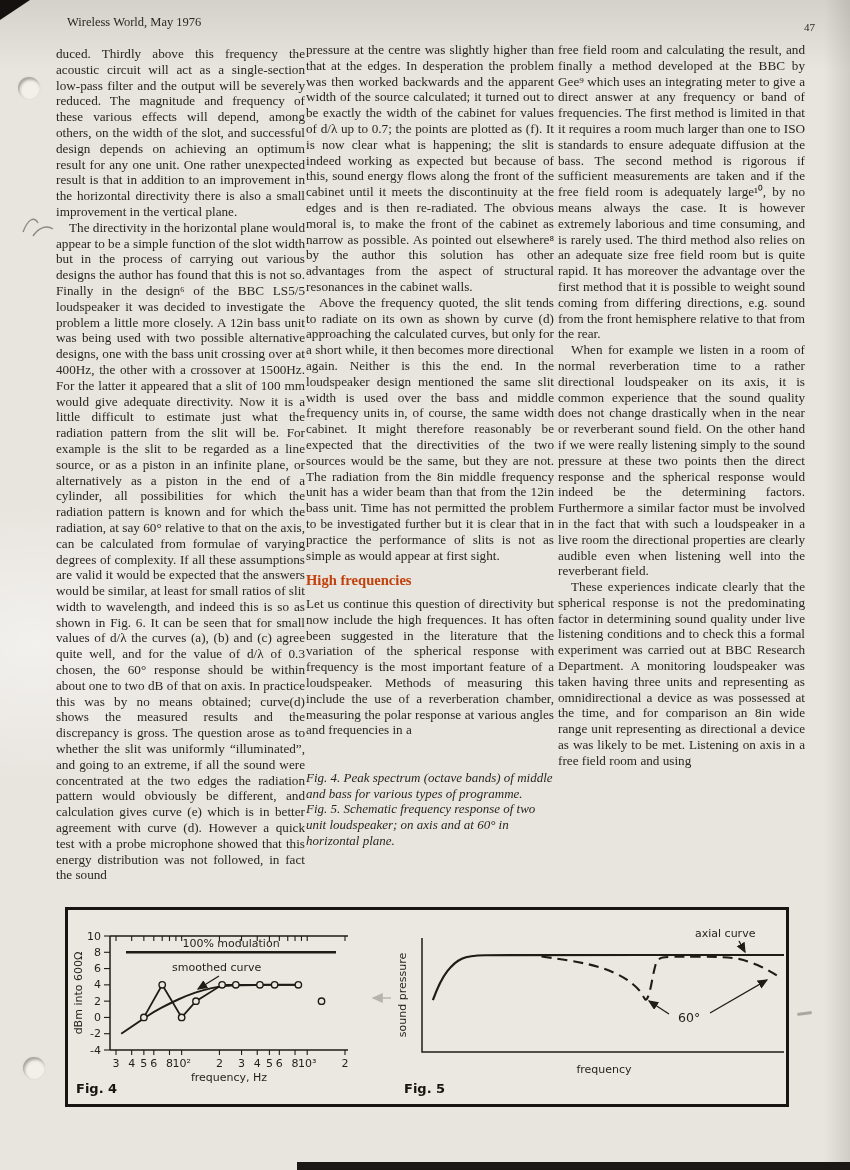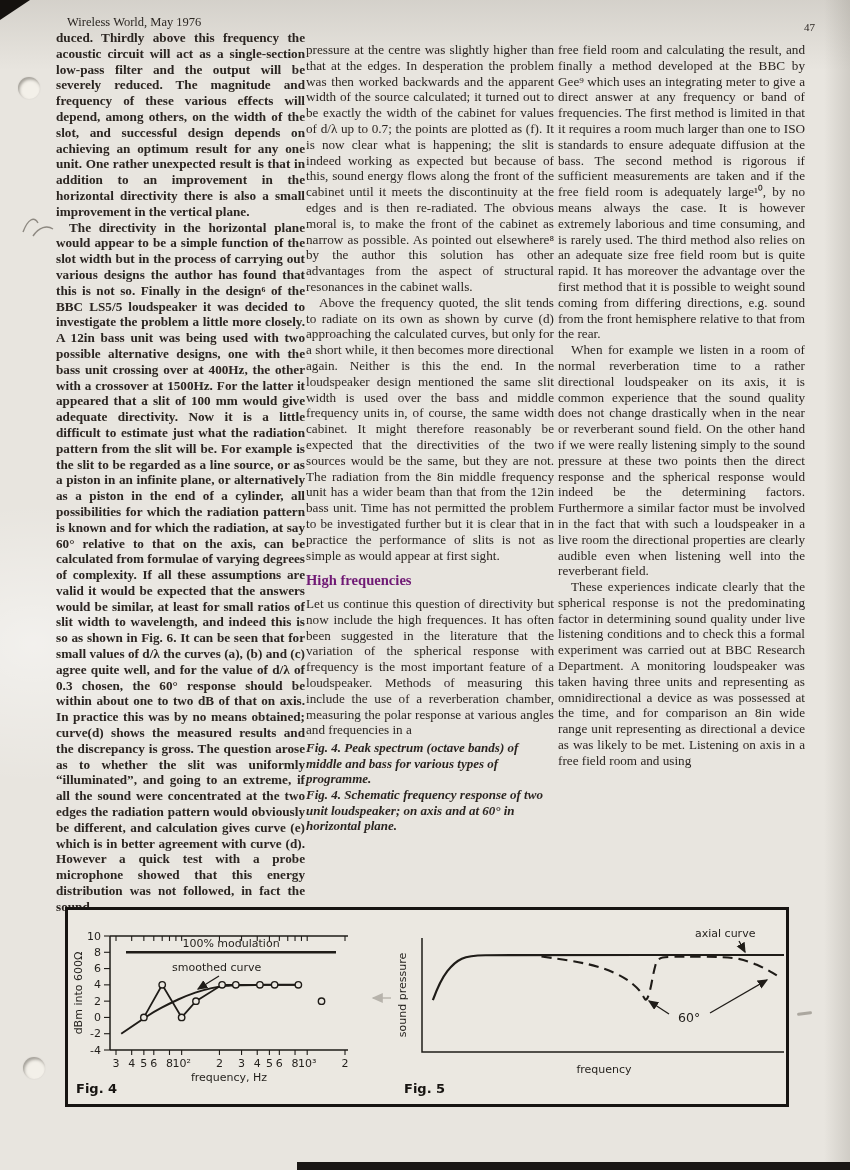--- a/index.html
+++ b/index.html
@@ -20,27 +20,27 @@
     transform:rotate(-8deg);opacity:.75;border-radius:2px;}
   .hole{position:absolute;width:22px;height:22px;border-radius:50%;background:#f3f0e9;
     box-shadow:inset 1.5px 2.5px 3px rgba(88,83,75,.5), 0 0 2px rgba(0,0,0,.07);}
   .hole-top{left:18px;top:77px;}
   .hole-bottom{left:23px;top:1057px;}
   .pencil{position:absolute;left:20px;top:214px;}
   .journal{position:absolute;left:67px;top:15px;font-size:12.5px;color:#2b2622;}
   .pageno{position:absolute;left:804px;top:21px;font-size:11px;color:#2b2622;}
   .col{position:absolute;width:248px;font-size:13.2px;line-height:15.8px;color:#2b2521;
     text-align:justify;}
-  .col1{left:56px;top:30px;width:249px;font-weight:bold;}
+  .col1{left:56px;top:46px;width:249px;}
   .col2{left:306px;top:42px;}
   .col3{left:558px;top:42px;width:247px;}
   .body-par{margin:0;}
   .body-par + .body-par{text-indent:13px;}
-  .heading{font-size:14.6px;font-weight:bold;margin:10px 0 7px;color:#701a75;}
-  .captions{margin-top:2px;font-weight:bold;}
+  .heading{font-size:14.6px;font-weight:bold;margin:10px 0 7px;color:#c2410c;}
+  .captions{margin-top:32px;}
   .caption{margin:0;font-style:italic;font-size:13px;line-height:15.6px;text-align:left;}
   .figure-box{position:absolute;left:65px;top:907px;width:718px;height:194px;
     border:3px solid #171412;background:#ebe8e1;}
   .figure-box svg{display:block;}
   svg .ct{font-family:"DejaVu Sans",sans-serif;font-size:11px;fill:#221f1b;}
   svg .ct5{font-family:"DejaVu Sans",sans-serif;font-size:12.5px;fill:#221f1b;}
   svg .cf{font-family:"DejaVu Sans",sans-serif;font-size:13px;font-weight:bold;fill:#171411;}
 </style>
 </head>
 <body>
@@ -67,21 +67,21 @@
     <div>
         <p class="body-par">pressure at the centre was slightly higher than that at the edges. In desperation the problem was then worked backwards and the apparent width of the source calculated; it turned out to be exactly the width of the cabinet for values of d/λ up to 0.7; the points are plotted as (f). It is now clear what is happening; the slit is indeed working as expected but because of this, sound energy flows along the front of the cabinet until it meets the discontinuity at the edges and is then re-radiated. The obvious moral is, to make the front of the cabinet as narrow as possible. As pointed out elsewhere⁸ by the author this solution has other advantages from the aspect of structural resonances in the cabinet walls.</p>
         <p class="body-par">Above the frequency quoted, the slit tends to radiate on its own as shown by curve (d) approaching the calculated curves, but only for a short while, it then becomes more directional again. Neither is this the end. In the loudspeaker design mentioned the same slit width is used over the bass and middle frequency units in, of course, the same width cabinet. It might therefore reasonably be expected that the directivities of the two sources would be the same, but they are not. The radiation from the 8in middle frequency unit has a wider beam than that from the 12in bass unit. Time has not permitted the problem to be investigated further but it is clear that in practice the performance of slits is not as simple as would appear at first sight.</p>
       </div>
     <h2 class="heading">High frequencies</h2>
     <div>
         <p class="body-par">Let us continue this question of directivity but now include the high frequences. It has often been suggested in the literature that the variation of the spherical response with frequency is the most important feature of a loudspeaker. Methods of measuring this include the use of a reverberation chamber, measuring the polar response at various angles and frequencies in a</p>
       </div>
     <div class="captions">
         <p class="caption">Fig. 4. Peak spectrum (octave bands) of middle and bass for various types of programme.</p>
-        <p class="caption">Fig. 4. Schematic frequency response of two unit loudspeaker; on axis and at 60° in horizontal plane.</p>
+        <p class="caption">Fig. 5. Schematic frequency response of two unit loudspeaker; on axis and at 60° in horizontal plane.</p>
       </div>
   </div>
 
   <div class="col col3">
       <p class="body-par">free field room and calculating the result, and finally a method developed at the BBC by Gee⁹ which uses an integrating meter to give a direct answer at any frequency or band of frequencies. The first method is limited in that it requires a room much larger than one to ISO standards to ensure adequate diffusion at the bass. The second method is rigorous if sufficient measurements are taken and if the free field room is adequately large¹⁰, by no means always the case. It is however extremely laborious and time consuming, and is rarely used. The third method also relies on an adequate size free field room but is quite rapid. It has moreover the advantage over the first method that it is possible to weight sound coming from differing directions, e.g. sound from the front hemisphere relative to that from the rear.</p>
       <p class="body-par">When for example we listen in a room of normal reverberation time to a rather directional loudspeaker on its axis, it is common experience that the sound quality does not change drastically when in the near or reverberant sound field. On the other hand if we were really listening simply to the sound pressure at these two points then the direct response and the spherical response would indeed be the determining factors. Furthermore a similar factor must be involved in the fact that with such a loudspeaker in a live room the directional properties are clearly audible even when listening well into the reverberant field.</p>
       <p class="body-par">These experiences indicate clearly that the spherical response is not the predominating factor in determining sound quality under live listening conditions and to check this a formal experiment was carried out at BBC Research Department. A monitoring loudspeaker was taken having three units and representing as omnidirectional a device as was possessed at the time, and for comparison an 8in wide range unit representing as directional a device as was likely to be met. Listening on axis in a free field room and using</p>
     </div>
 
   <div class="figure-box">

